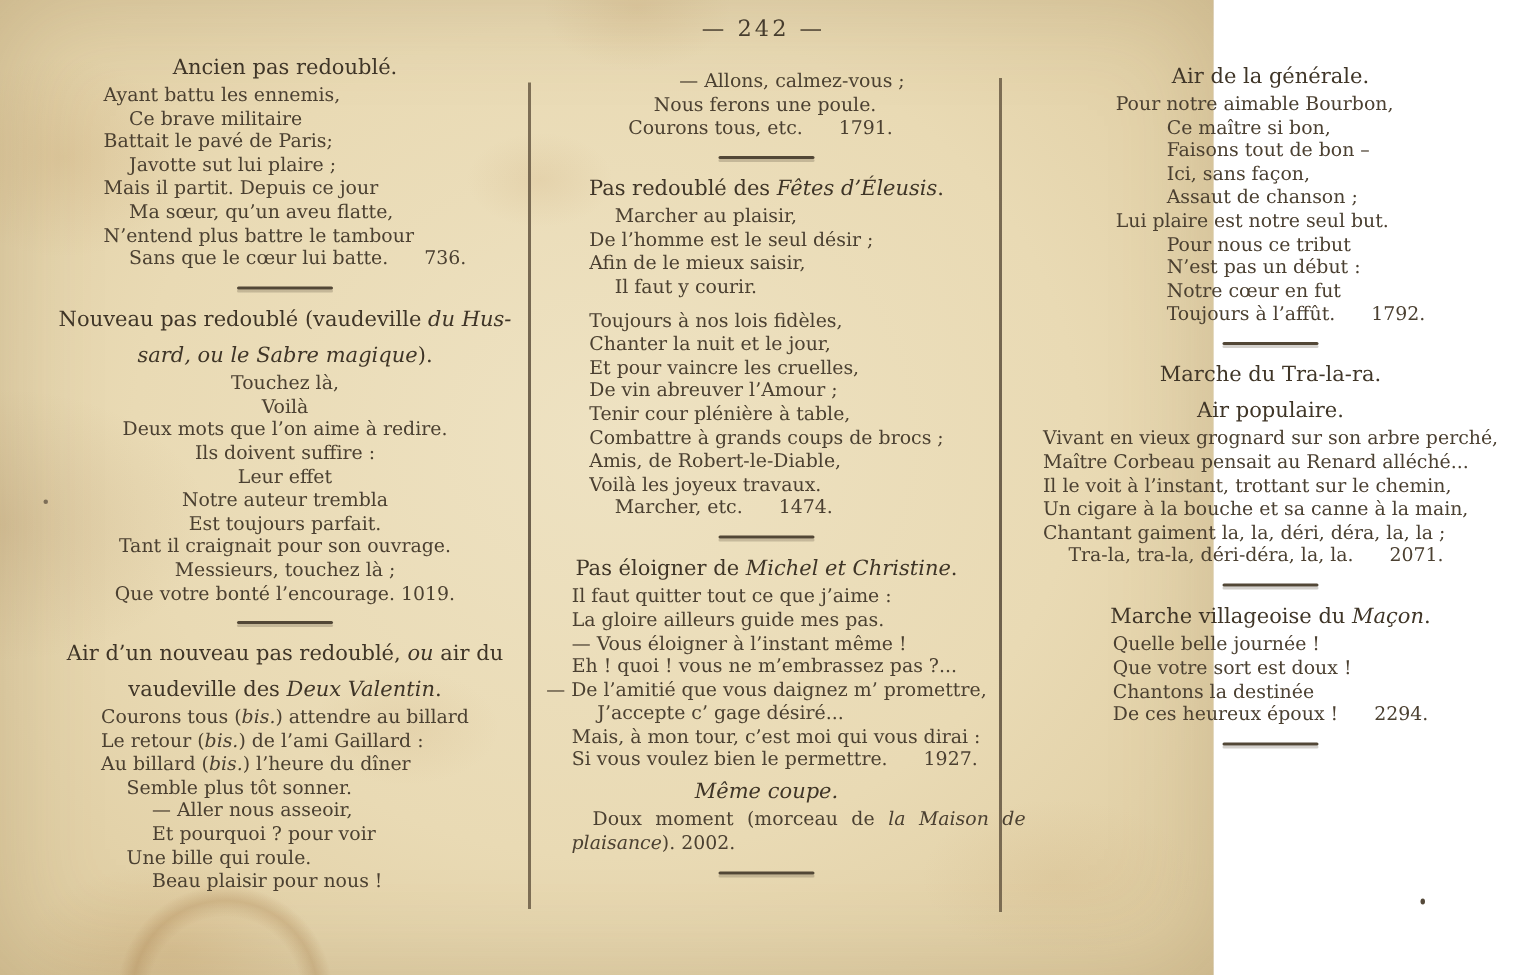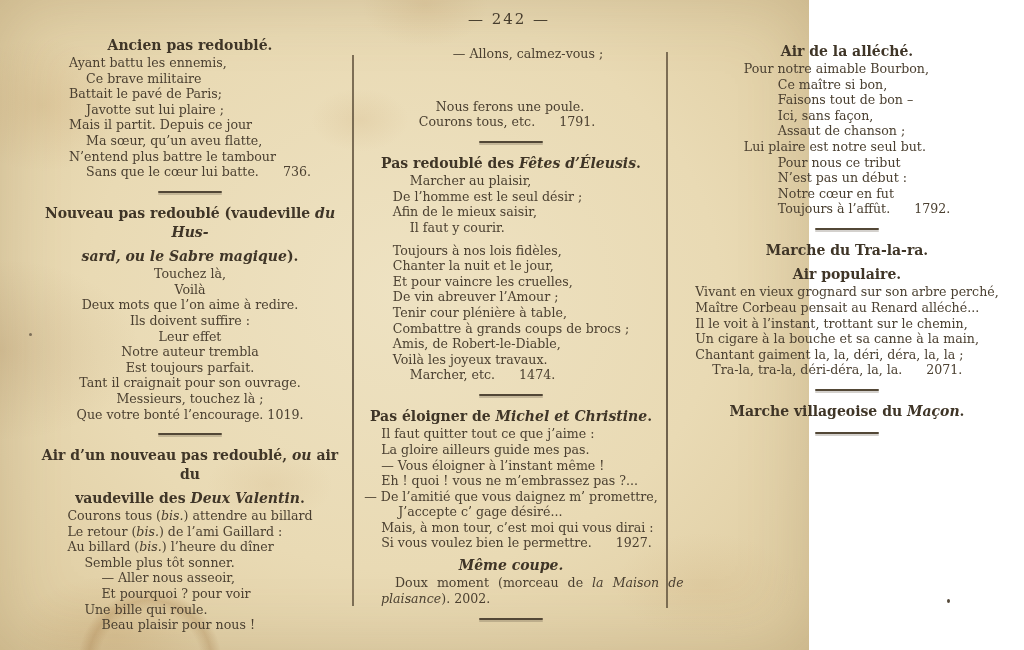--- a/index.html
+++ b/index.html
@@ -36,21 +36,21 @@
     opacity: 0.85;
   }
   #rule-left  { left: 352px; top: 55px; height: 551px; }
   #rule-right { left: 666px; top: 52px; height: 556px; }
   .col { position: absolute; }
   #col0 { left: 32px;  top: 36px; width: 316px; }
   #col1 { left: 364px; top: 46px; width: 294px; }
   #col2 { left: 679px; top: 42px; width: 336px; }
   .section { margin-bottom: 5px; }
   .sec-title {
-    font-weight: bold; font-size: 14px; line-height: 19px;
+    font-weight: normal; font-size: 14px; line-height: 19px;
     text-align: center; color: #3f3527;
   }
   .sec-title:last-of-type { margin-bottom: 7px; }
   .sec-title + .sec-title { margin-top: 5px; }
   .it { font-style: italic; }
   .poem-wrap { text-align: center; }
   .poem { display: inline-block; text-align: left; }
   .poem.centered { display: block; text-align: center; }
   .vline { font-size: 12.6px; line-height: 15.6px; white-space: nowrap; }
   .poem.centered .vline { padding-left: 0 !important; }
@@ -97,50 +97,51 @@
         <div class="divider"></div>
       </div>
       <div class="section">
         <div class="sec-title"><span>Air d’un nouveau pas redoublé, </span><span class="it">ou</span><span> air du</span></div>
         <div class="sec-title"><span>vaudeville des </span><span class="it">Deux Valentin</span><span>.</span></div>
         <div class="poem-wrap"><div class="poem"><div class="vline"><span>Courons tous (</span><span class="it">bis.</span><span>) attendre au billard</span></div><div class="vline"><span>Le retour (</span><span class="it">bis.</span><span>) de l’ami Gaillard :</span></div><div class="vline"><span>Au billard (</span><span class="it">bis.</span><span>) l’heure du dîner</span></div><div class="vline" style="padding-left: 17px;"><span>Semble plus tôt sonner.</span></div><div class="vline" style="padding-left: 34px;"><span>— Aller nous asseoir,</span></div><div class="vline" style="padding-left: 34px;"><span>Et pourquoi ? pour voir</span></div><div class="vline" style="padding-left: 17px;"><span>Une bille qui roule.</span></div><div class="vline" style="padding-left: 34px;"><span>Beau plaisir pour nous !</span></div></div></div>
       </div>
     </div>
   <div id="col1" class="col">
       <div class="section">
-        <div class="poem-wrap"><div class="poem"><div class="vline" style="padding-left: 34px; text-align: center;"><span>— Allons, calmez-vous ;</span></div><div class="vline" style="padding-left: 17px; margin-top: 37px;"><span>Nous ferons une poule.</span></div><div class="vline"><span>Courons tous, etc.</span><span class="num">1791.</span></div></div></div>
+        <div class="poem-wrap"><div class="poem"><div class="vline" style="padding-left: 34px; text-align: center;"><span>— Allons, calmez-vous ;</span></div><div class="vline" style="padding-left: 17px;"><span>Nous ferons une poule.</span></div><div class="vline"><span>Courons tous, etc.</span><span class="num">1791.</span></div></div></div>
         <div class="divider"></div>
       </div>
       <div class="section">
         <div class="sec-title"><span>Pas redoublé des </span><span class="it">Fêtes d’Éleusis</span><span>.</span></div>
         <div class="poem-wrap"><div class="poem"><div class="vline" style="padding-left: 17px;"><span>Marcher au plaisir,</span></div><div class="vline"><span>De l’homme est le seul désir ;</span></div><div class="vline"><span>Afin de le mieux saisir,</span></div><div class="vline" style="padding-left: 17px;"><span>Il faut y courir.</span></div><div class="vline" style="margin-top: 7px;"><span>Toujours à nos lois fidèles,</span></div><div class="vline"><span>Chanter la nuit et le jour,</span></div><div class="vline"><span>Et pour vaincre les cruelles,</span></div><div class="vline"><span>De vin abreuver l’Amour ;</span></div><div class="vline"><span>Tenir cour plénière à table,</span></div><div class="vline"><span>Combattre à grands coups de brocs ;</span></div><div class="vline"><span>Amis, de Robert-le-Diable,</span></div><div class="vline"><span>Voilà les joyeux travaux.</span></div><div class="vline" style="padding-left: 17px;"><span>Marcher, etc.</span><span class="num">1474.</span></div></div></div>
         <div class="divider"></div>
       </div>
       <div class="section">
         <div class="sec-title"><span>Pas éloigner de </span><span class="it">Michel et Christine</span><span>.</span></div>
         <div class="poem-wrap"><div class="poem"><div class="vline" style="padding-left: 17px;"><span>Il faut quitter tout ce que j’aime :</span></div><div class="vline" style="padding-left: 17px;"><span>La gloire ailleurs guide mes pas.</span></div><div class="vline" style="padding-left: 17px;"><span>— Vous éloigner à l’instant même !</span></div><div class="vline" style="padding-left: 17px;"><span>Eh ! quoi ! vous ne m’embrassez pas ?...</span></div><div class="vline"><span>— De l’amitié que vous daignez m’ promettre,</span></div><div class="vline" style="padding-left: 34px;"><span>J’accepte c’ gage désiré...</span></div><div class="vline" style="padding-left: 17px;"><span>Mais, à mon tour, c’est moi qui vous dirai :</span></div><div class="vline" style="padding-left: 17px;"><span>Si vous voulez bien le permettre.</span><span class="num">1927.</span></div></div></div>
       </div>
       <div class="section">
         <div class="sec-title"><span class="it">Même coupe.</span></div>
         <div class="poem-wrap"><div class="poem"><div class="vline" style="word-spacing: 5px; margin-left: 31px;"><span>Doux moment (morceau de </span><span class="it">la Maison de</span></div><div class="vline" style="padding-left: 17px;"><span class="it">plaisance</span><span>). 2002.</span></div></div></div>
         <div class="divider"></div>
       </div>
     </div>
   <div id="col2" class="col">
       <div class="section">
-        <div class="sec-title"><span>Air de la alléché.</span></div>
+        <div class="sec-title"><span>Air de la générale.</span></div>
         <div class="poem-wrap"><div class="poem"><div class="vline"><span>Pour notre aimable Bourbon,</span></div><div class="vline" style="padding-left: 34px;"><span>Ce maître si bon,</span></div><div class="vline" style="padding-left: 34px;"><span>Faisons tout de bon  –</span></div><div class="vline" style="padding-left: 34px;"><span>Ici, sans façon,</span></div><div class="vline" style="padding-left: 34px;"><span>Assaut de chanson ;</span></div><div class="vline"><span>Lui plaire est notre seul but.</span></div><div class="vline" style="padding-left: 34px;"><span>Pour nous ce tribut</span></div><div class="vline" style="padding-left: 34px;"><span>N’est pas un début :</span></div><div class="vline" style="padding-left: 34px;"><span>Notre cœur en fut</span></div><div class="vline" style="padding-left: 34px;"><span>Toujours à l’affût.</span><span class="num">1792.</span></div></div></div>
         <div class="divider"></div>
       </div>
       <div class="section">
         <div class="sec-title"><span>Marche du Tra-la-ra.</span></div>
         <div class="sec-title"><span>Air populaire.</span></div>
         <div class="poem-wrap"><div class="poem"><div class="vline"><span>Vivant en vieux grognard sur son arbre perché,</span></div><div class="vline"><span>Maître Corbeau pensait au Renard alléché...</span></div><div class="vline"><span>Il le voit à l’instant, trottant sur le chemin,</span></div><div class="vline"><span>Un cigare à la bouche et sa canne à la main,</span></div><div class="vline"><span>Chantant gaiment la, la, déri, déra, la, la ;</span></div><div class="vline" style="padding-left: 17px;"><span>Tra-la, tra-la, déri-déra, la, la.</span><span class="num">2071.</span></div></div></div>
         <div class="divider"></div>
       </div>
       <div class="section">
         <div class="sec-title"><span>Marche villageoise du </span><span class="it">Maçon</span><span>.</span></div>
+        <div class="poem-wrap"><div class="poem"><div class="vline"><span>Quelle belle journée !</span></div><div class="vline"><span>Que votre sort est doux !</span></div><div class="vline"><span>Chantons la destinée</span></div><div class="vline"><span>De ces heureux époux !</span><span class="num">2294.</span></div></div></div>
         <div class="divider"></div>
       </div>
     </div>
   <div id="speck1" class="speck"></div>
   <div id="speck2" class="speck"></div>
 </div>
 
 </body></html>

